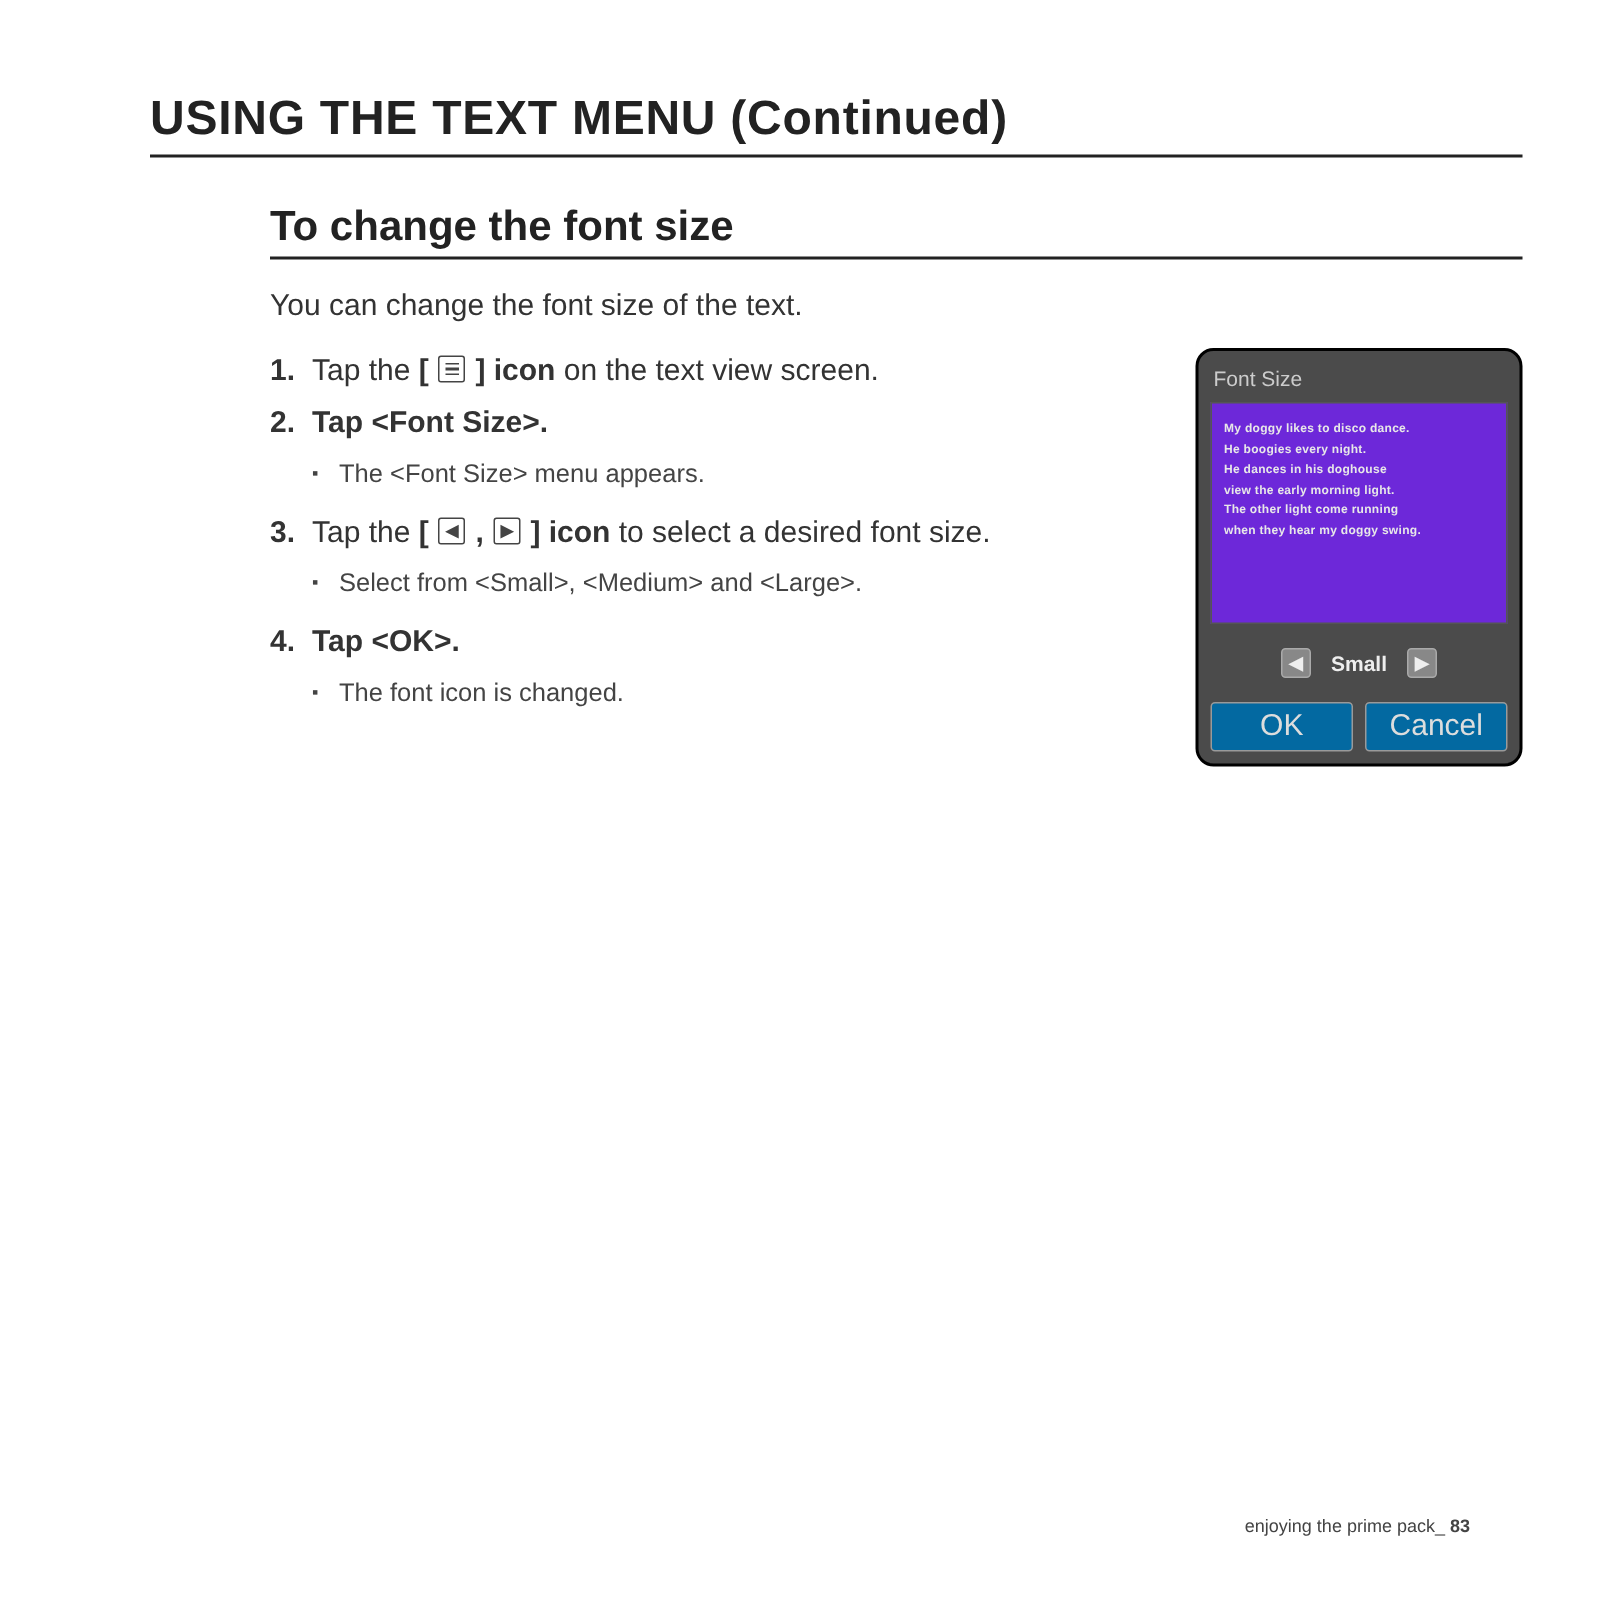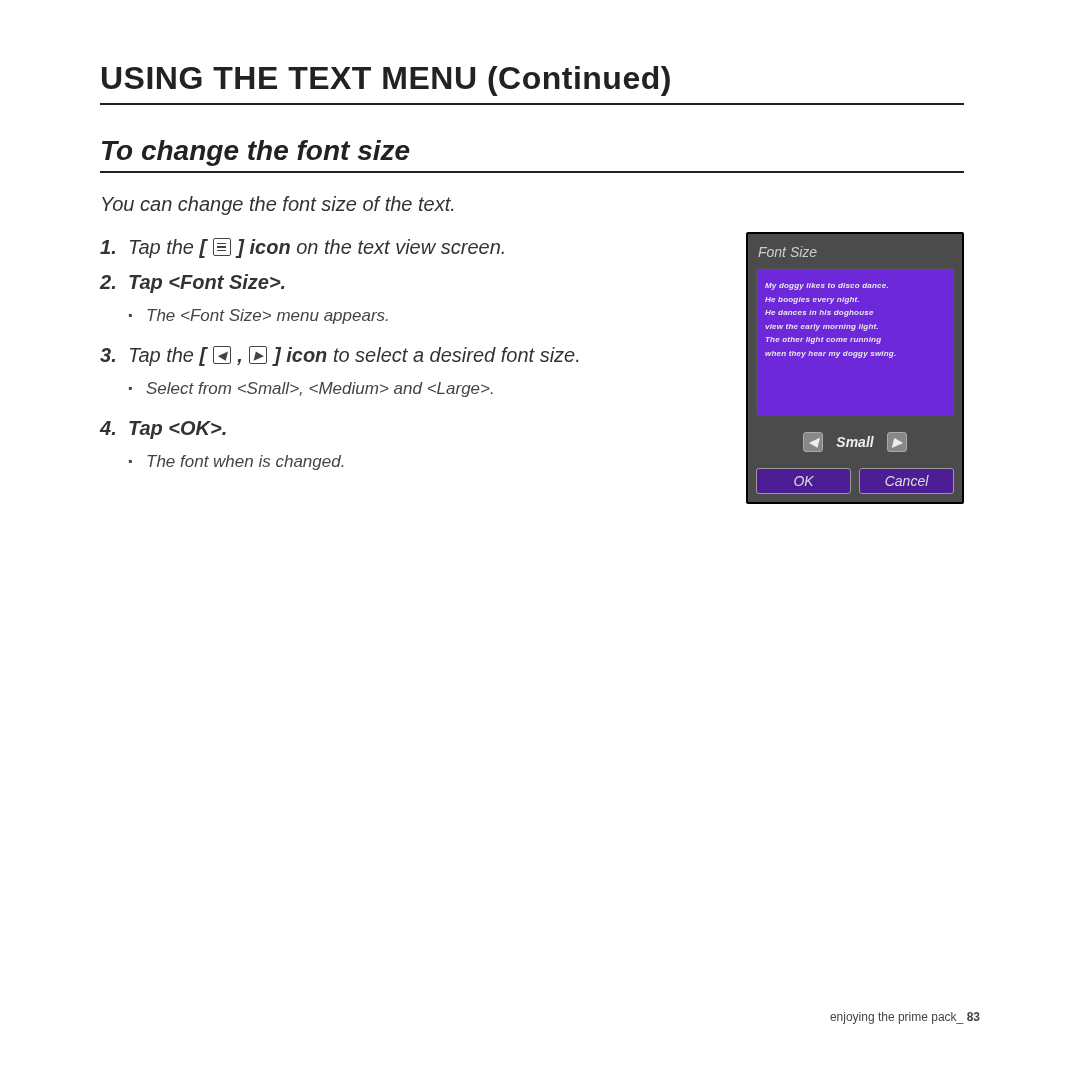--- a/index.html
+++ b/index.html
@@ -5,34 +5,34 @@
   * { margin:0; padding:0; box-sizing:border-box; }
   body {
     font-family: Arial, Helvetica, sans-serif;
     background:#fff;
     width:1080px;
     height:1080px;
     position:relative;
     color:#333;
   }
   .page {
-    padding:60px 116px 0 100px;
+    padding:60px 65px 0 100px;
   }
   .main-title {
     font-size:32px;
     font-weight:bold;
     letter-spacing:0.5px;
     color:#222;
     border-bottom:2px solid #222;
     padding-bottom:6px;
     margin-bottom:30px;
   }
   .content-block {
-    position:relative;
-    font-style:italic;
+    margin-left:80px;
+    position:relative;
   }
   .sub-title {
     font-size:28px;
     font-weight:bold;
     color:#222;
     border-bottom:2px solid #222;
     padding-bottom:4px;
     margin-bottom:20px;
   }
   .intro {
@@ -108,21 +108,21 @@
     width:9px;
     height:1.5px;
     background:#444;
   }
   
   .device {
     width:218px;
     flex-shrink:0;
     background:#4b4b4b;
     border:2px solid #000;
-    border-radius:2px;
+    border-radius:12px;
     padding:10px 8px 8px 8px;
     margin-left:8px;
     margin-top:-2px;
   }
   .device-title {
     color:#ccc;
     font-size:14px;
     margin-bottom:8px;
     padding-left:2px;
   }
@@ -166,25 +166,25 @@
     min-width:44px;
     text-align:center;
   }
   .btn-row {
     display:flex;
     gap:8px;
     margin-top:2px;
   }
   .device-btn {
     flex:1;
-    background:#4c1d95;
+    background:#0369a1;
     border:1px solid #9a9a9a;
     border-radius:3px;
     color:#ddd;
-    font-size:14px;
+    font-size:20px;
     text-align:center;
     padding:4px 0;
   }
   .footer {
     position:absolute;
     bottom:56px;
     right:100px;
     font-size:12px;
     color:#444;
   }
@@ -213,21 +213,21 @@
 
           <li><span class="bold">Tap &lt;Font Size&gt;.</span></li>
           <div class="sub-bullet">The &lt;Font Size&gt; menu appears.</div>
 
           <li>
             <span>Tap the </span><span class="bold">[ <span class="inline-icon">◀</span> , <span class="inline-icon">▶</span> ]<span> icon</span></span><span> to select a desired font size.</span>
           </li>
           <div class="sub-bullet">Select from &lt;Small&gt;, &lt;Medium&gt; and &lt;Large&gt;.</div>
 
           <li><span class="bold">Tap &lt;OK&gt;.</span></li>
-          <div class="sub-bullet">The font when is changed.</div>
+          <div class="sub-bullet">The font icon is changed.</div>
         </ol>
       </div>
 
       <div class="device">
         <div class="device-title">Font Size</div>
         <div class="device-text-area">
           <p>My doggy likes to disco dance.</p>
           <p>He boogies every night.</p>
           <p>He dances in his doghouse</p>
           <p>view the early morning light.</p>

